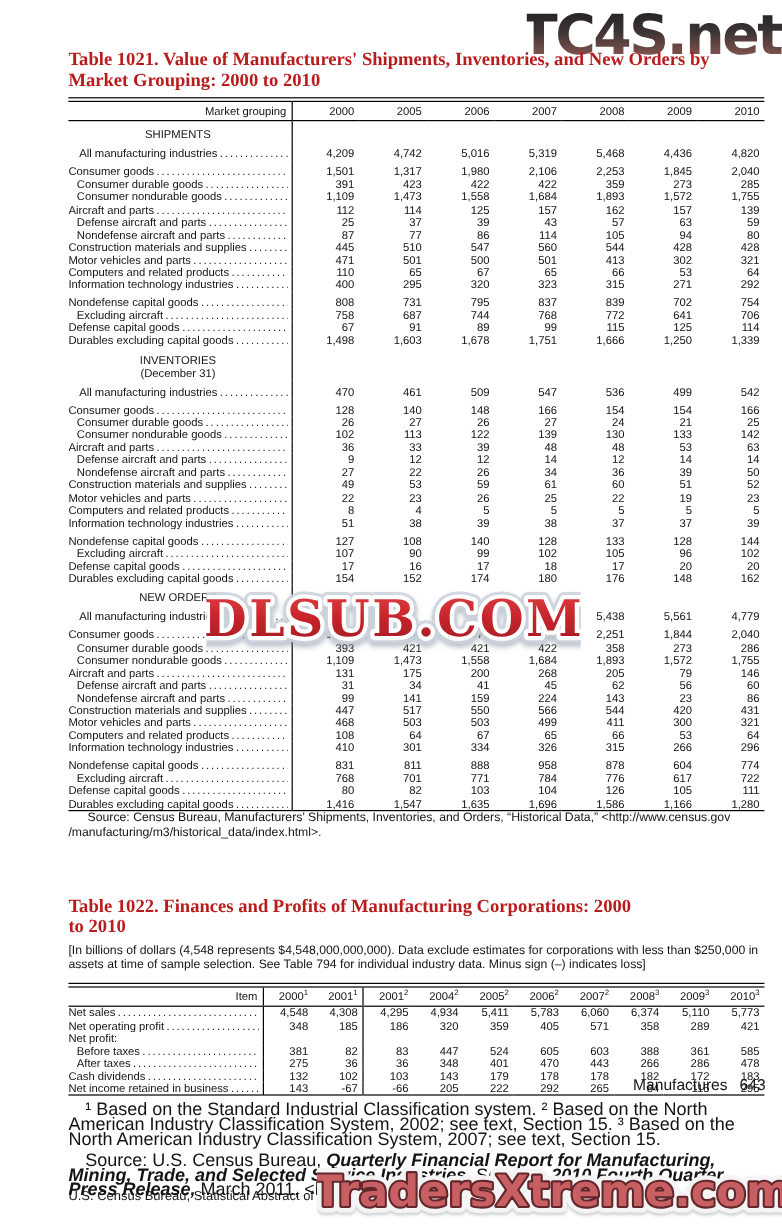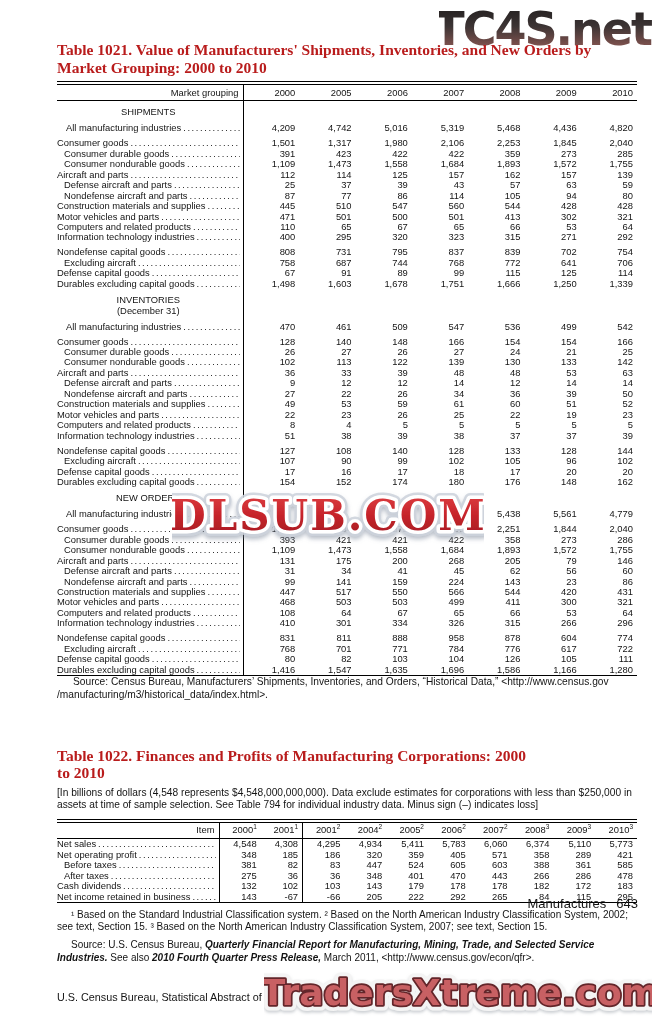--- a/index.html
+++ b/index.html
@@ -24,21 +24,21 @@
   td.stub{padding-right:3px;overflow:hidden;}
   .lead{display:flex;align-items:baseline;overflow:hidden;}
   .lbl{white-space:nowrap;}
   .lead::after{content:"......................................................................................................";
     letter-spacing:1.6px;white-space:nowrap;overflow:hidden;flex:1 1 0;min-width:0;margin-left:2px;}
   .i1 .lbl{padding-left:7px;}
   tr.bold .lbl{padding-left:9px;}
   tr.sec td{text-align:center;padding-top:6px;padding-bottom:1px;margin-top:28px;}
   sup{font-size:6.5px;vertical-align:super;line-height:0;}
   .src{font-size:10.2px;line-height:12.4px;margin:0 0 0;text-indent:16px;}
-  .fn{font-size:10px;line-height:12.2px;margin:6px 0 0;text-indent:14px;}
+  .fn{font-size:15px;line-height:12.2px;margin:6px 0 0;text-indent:14px;}
   .it{font-style:italic;font-weight:bold;}
   .pageright{position:absolute;top:896px;right:14px;font-size:13px;z-index:1;}
   .pageright .num-sp{display:inline-block;width:10px;}
   .credit{position:absolute;top:991px;left:57px;font-size:10.8px;z-index:1;}
   .wm{position:absolute;pointer-events:none;}
   #wm-top{top:1px;right:-2px;z-index:0;}
   #wm-mid{top:484px;left:172px;z-index:5;}
   #wm-bot{top:965px;left:264px;z-index:5;}
 </style>
 </head>
@@ -786,20 +786,35 @@
           <td class="num">320</td>
           <td class="num">359</td>
           <td class="num">405</td>
           <td class="num">571</td>
           <td class="num">358</td>
           <td class="num">289</td>
           <td class="num">421</td>
         </tr>
         <tr>
           <td class="stub">
+            <div><span class="lbl">Net profit:</span></div>
+          </td>
+          <td class="num c0"></td>
+          <td class="num"></td>
+          <td class="num c2"></td>
+          <td class="num"></td>
+          <td class="num"></td>
+          <td class="num"></td>
+          <td class="num"></td>
+          <td class="num"></td>
+          <td class="num"></td>
+          <td class="num"></td>
+        </tr>
+        <tr>
+          <td class="stub">
             <div class="lead i1">
               <span class="lbl">Before taxes</span>
             </div>
           </td>
           <td class="num c0">381</td>
           <td class="num">82</td>
           <td class="num c2">83</td>
           <td class="num">447</td>
           <td class="num">524</td>
           <td class="num">605</td>

